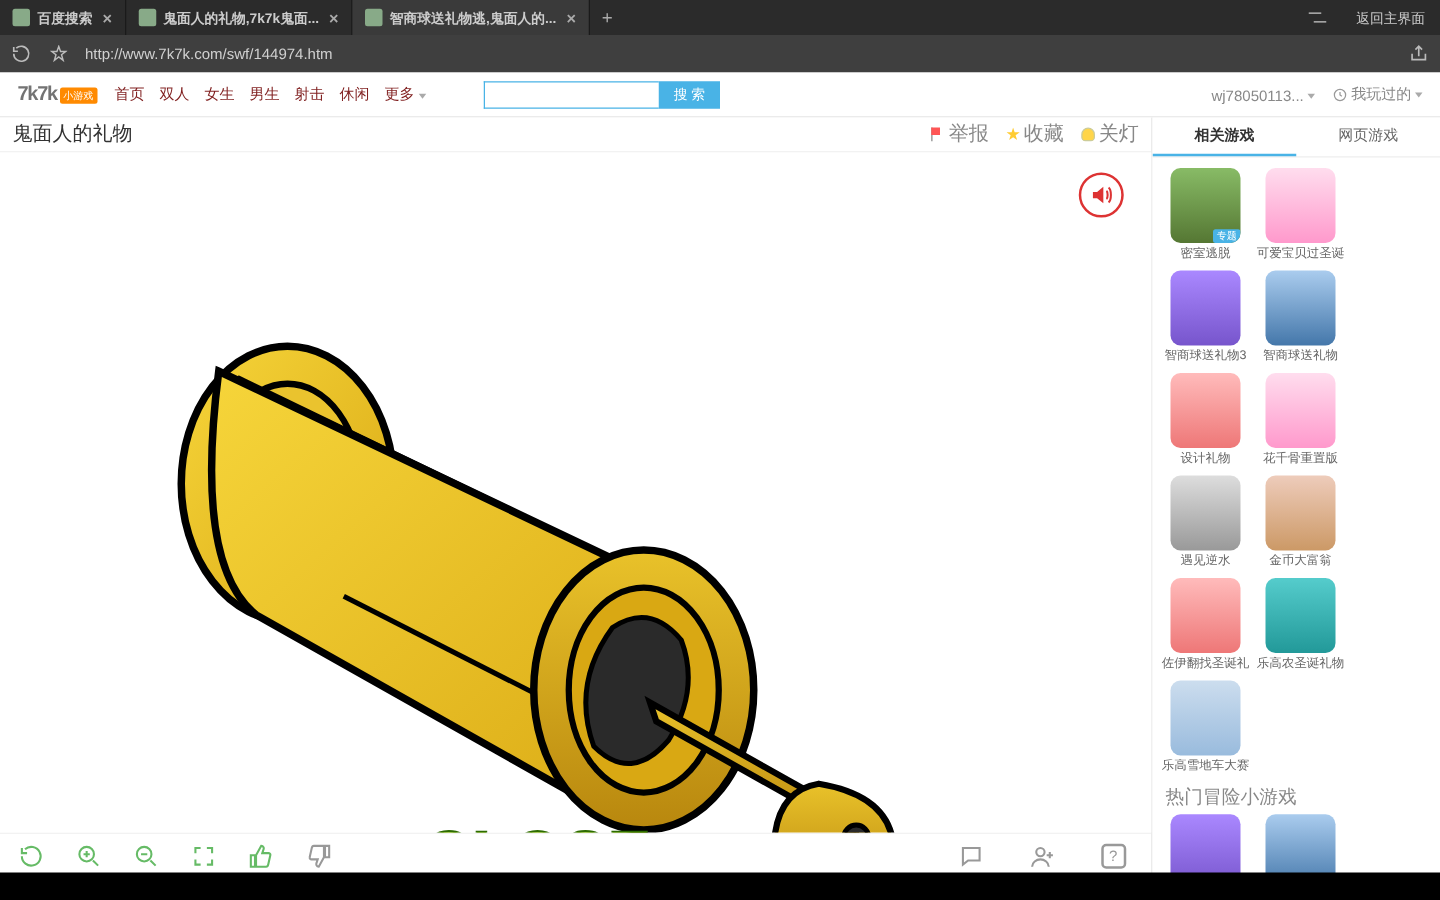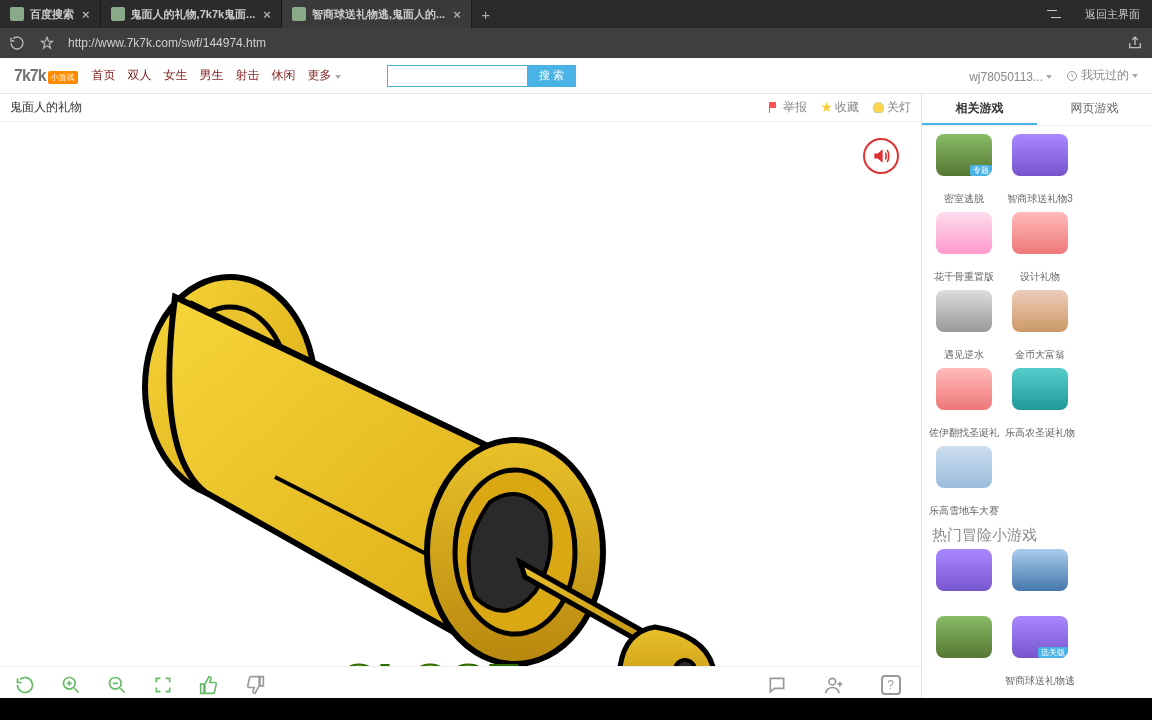--- a/index.html
+++ b/index.html
@@ -29,21 +29,21 @@
 .searchwrap { display:flex; margin-left:20px; }
 .searchbox { width:140px; height:22px; border:1px solid #49b3e6; border-right:none; padding:0 6px; font-size:11px; outline:none; }
 .searchbtn { height:22px; padding:0 12px; border:none; background:#49b3e6; color:#fff; font-size:11px; cursor:pointer; }
 .hdr-right { margin-left:auto; display:flex; align-items:flex-end; gap:14px; color:#888; }
 .hdr-drop { cursor:pointer; display:flex; align-items:center; gap:3px; }
 .caret { width:0; height:0; border-left:3px solid transparent; border-right:3px solid transparent; border-top:4px solid #aaa; display:inline-block; }
 
 .main { display:flex; height:calc(720px - 28px - 30px - 36px); }
 
 .gamecol { flex:1; display:flex; flex-direction:column; background:#fff; border-right:1px solid #e5e5e5; }
-.gamehead { height:28px; display:flex; align-items:center; padding:0 10px; font-size:12px; border-bottom:1px solid #eee; }
+.gamehead { height:28px; display:flex; align-items:center; padding:0 10px; font-size:16px; border-bottom:1px solid #eee; }
 .gametitle { color:#333; }
 .gamehead-right { margin-left:auto; display:flex; gap:14px; color:#888; }
 .ghact { cursor:pointer; display:flex; align-items:center; gap:3px; }
 .flag-icon,.star-icon,.bulb-icon { width:11px; height:11px; display:inline-block; }
 .flag-icon { background:linear-gradient(#f55,#f55) 0 0/7px 6px no-repeat,linear-gradient(#888,#888) 0 0/1px 11px no-repeat; }
 .star-icon { background:#fc3; clip-path:polygon(50% 0,61% 35%,98% 35%,68% 57%,79% 91%,50% 70%,21% 91%,32% 57%,2% 35%,39% 35%); }
 .bulb-icon { border-radius:50% 50% 30% 30%; background:#ffd54a; border:1px solid #cc9; }
 
 .stage { flex:1; position:relative; background:#fff; overflow:hidden; }
 .sound-btn { position:absolute; top:16px; right:22px; width:36px; height:36px; border:2px solid #d33; border-radius:50%; display:flex; align-items:center; justify-content:center; cursor:pointer; }
@@ -58,21 +58,21 @@
 .ticon { border:2px solid currentColor; border-radius:4px; display:flex; align-items:center; justify-content:center; font-size:12px; }
 .toolbar-spacer { flex:1; }
 
 .side { width:230px; background:#fff; overflow:hidden; display:flex; flex-direction:column; }
 .sidetabs { display:flex; border-bottom:1px solid #eee; font-size:12px; }
 .sidetab { flex:1; text-align:center; padding:6px 0; cursor:pointer; color:#666; }
 .sidetab.active { color:#333; font-weight:700; border-bottom:2px solid #49b3e6; }
 .sidebody { flex:1; overflow-y:auto; padding:6px 4px; }
 .gamegrid { display:flex; flex-wrap:wrap; }
 .gcard { width:72px; margin:2px 2px 6px; text-align:center; cursor:pointer; }
-.gthumb { width:56px; height:42px; margin:0 auto 17px; border-radius:8px; background:#ddd; position:relative; overflow:hidden; }
+.gthumb { width:56px; height:60px; margin:0 auto 3px; border-radius:8px; background:#ddd; position:relative; overflow:hidden; }
 .gbadge { position:absolute; bottom:0; right:0; font-size:8px; background:#49b3e6; color:#fff; padding:0 3px; border-radius:2px; }
 .gname { font-size:10px; color:#666; line-height:1.1; white-space:nowrap; overflow:hidden; text-overflow:ellipsis; }
 .subhdr { font-size:15px; color:#888; padding:4px 6px 2px; width:100%; }
 
 .bottombar { position:absolute; bottom:0; left:0; right:0; height:22px; background:#000; }
 
 
 .c0{background:linear-gradient(#8b6,#573)} .c1{background:linear-gradient(#fde,#f9c)}
 .c2{background:linear-gradient(#ff9,#fc5)} .c3{background:linear-gradient(#a8f,#75c)}
 .c4{background:linear-gradient(#ace,#47a)} .c5{background:linear-gradient(#fbb,#e77)}
@@ -280,30 +280,38 @@
     </div>
     <div class="sidebody">
       <div class="gamegrid" id="grid1">
           <div class="gcard">
             <div class="gthumb c0">
               <span class="gbadge">专题</span>
             </div>
             <div class="gname">密室逃脱</div>
           </div>
           <div class="gcard">
+            <div class="gthumb c1"></div>
+            <div class="gname">可爱宝贝过圣诞</div>
+          </div>
+          <div class="gcard">
             <div class="gthumb c3"></div>
             <div class="gname">智商球送礼物3</div>
           </div>
           <div class="gcard">
+            <div class="gthumb c4"></div>
+            <div class="gname">智商球送礼物</div>
+          </div>
+          <div class="gcard">
+            <div class="gthumb c5"></div>
+            <div class="gname">设计礼物</div>
+          </div>
+          <div class="gcard">
             <div class="gthumb c1"></div>
             <div class="gname">花千骨重置版</div>
-          </div>
-          <div class="gcard">
-            <div class="gthumb c5"></div>
-            <div class="gname">设计礼物</div>
           </div>
           <div class="gcard">
             <div class="gthumb c6"></div>
             <div class="gname">遇见逆水</div>
           </div>
           <div class="gcard">
             <div class="gthumb c8"></div>
             <div class="gname">金币大富翁</div>
           </div>
           <div class="gcard">

